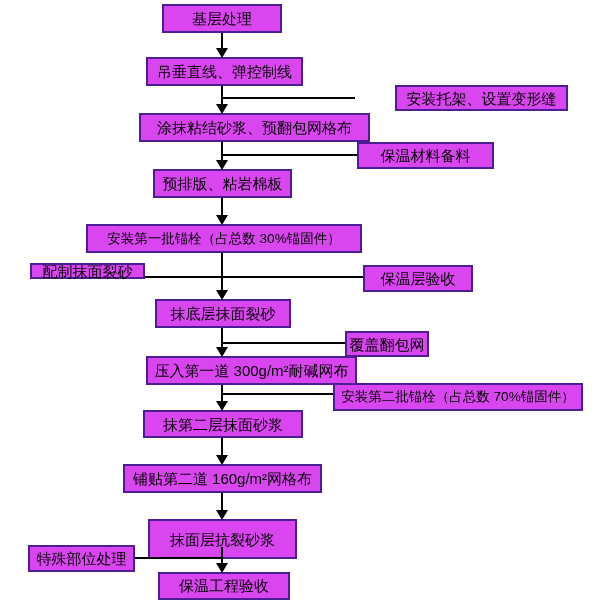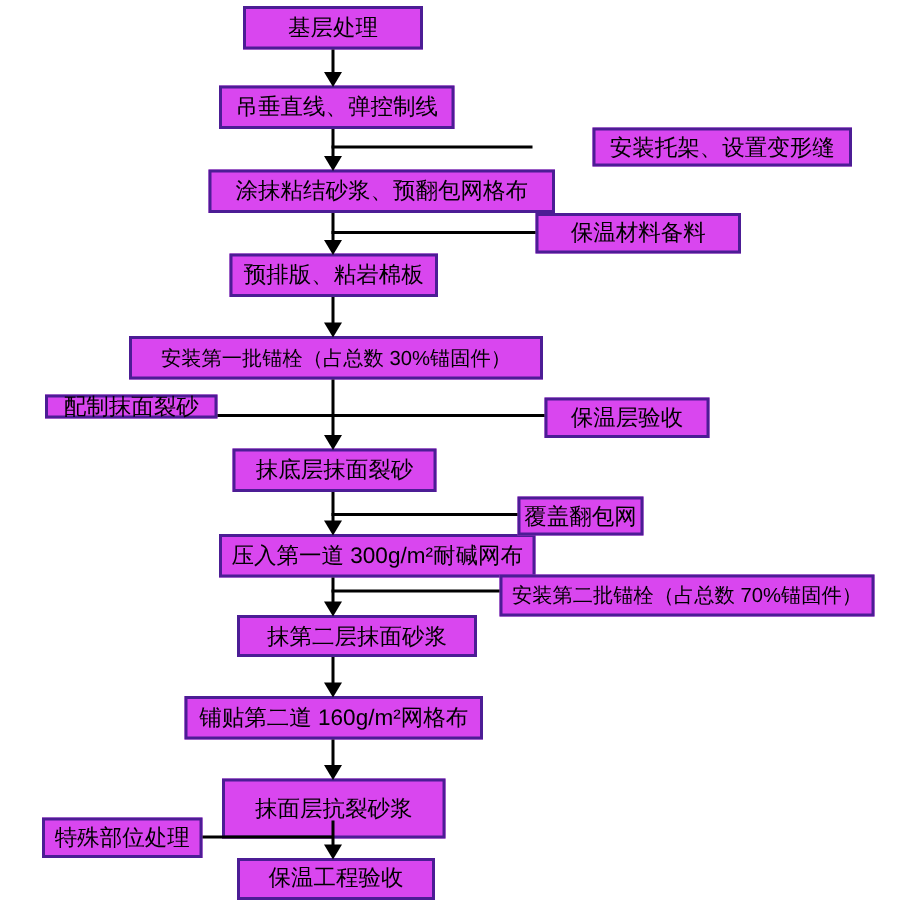--- a/index.html
+++ b/index.html
@@ -56,21 +56,21 @@
   <div class="node" style="left:107px; top:113px; width:231px; height:29px;margin-left:32px;">涂抹粘结砂浆、预翻包网格布</div>
 
   <div class="node" style="left:153px; top:169px; width:139px; height:29px;">预排版、粘岩棉板</div>
 
   <div class="node small" style="left:86px; top:224px; width:276px; height:29px;">安装第一批锚栓（占总数 30%锚固件）</div>
 
   <div class="node" style="left:155px; top:299px; width:136px; height:29px;">抹底层抹面裂砂</div>
 
   <div class="node" style="left:118px; top:356px; width:211px; height:29px;margin-left:28px;">压入第一道 300g/m²耐碱网布</div>
 
-  <div class="node" style="left:143px; top:410px; width:160px; height:28px;margin-left:15px;">抹第二层抹面砂浆</div>
+  <div class="node" style="left:143px; top:410px; width:160px; height:28px;">抹第二层抹面砂浆</div>
 
   <div class="node" style="left:123px; top:464px; width:199px; height:29px;">铺贴第二道 160g/m²网格布</div>
 
   <div class="node" style="left:148px; top:519px; width:149px; height:40px;">抹面层抗裂砂浆</div>
 
   <div class="node" style="left:158px; top:572px; width:132px; height:28px;font-family:Liberation Serif, serif;">保温工程验收</div>
 
   <div class="node" style="left:355px; top:85px; width:173px; height:26px;margin-left:40px;">安装托架、设置变形缝</div>
 
   <div class="node" style="left:357px; top:142px; width:137px; height:27px;">保温材料备料</div>

